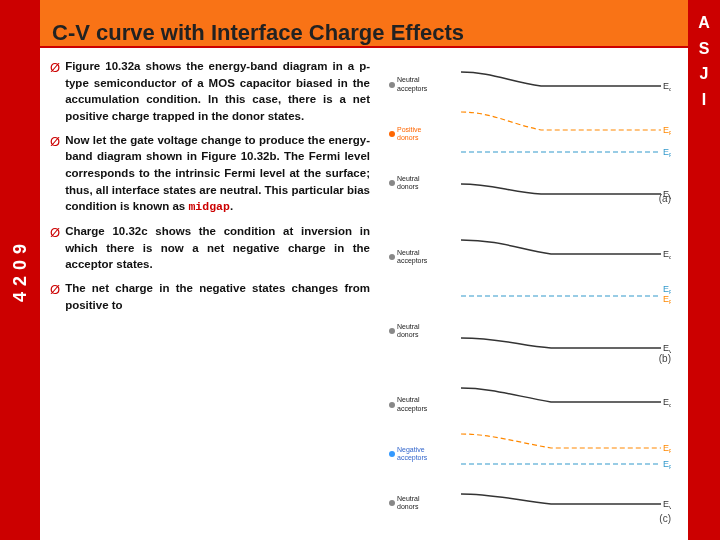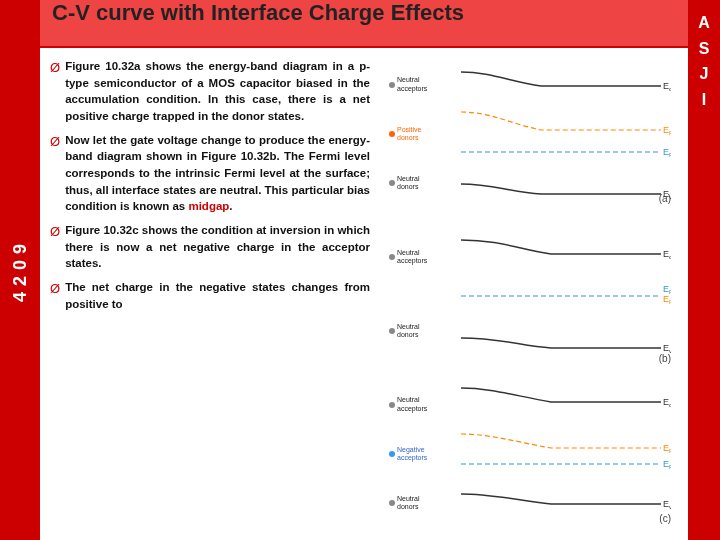--- a/index.html
+++ b/index.html
@@ -56,23 +56,23 @@
       text-align: center;
     }
 
     
     .header-bar {
       position: absolute;
       left: 40px;
       top: 0;
       width: 648px;
       height: 48px;
-      background: #ef4444;
-      display: flex;
-      align-items: flex-start;
+      background: #f97316;
+      display: flex;
+      align-items: flex-end;
       padding-left: 12px;
       border-bottom: 2px solid #cc0000;
     }
     .header-title {
       font-size: 22px;
       font-weight: bold;
       color: #222;
     }
 
     
@@ -110,20 +110,21 @@
     }
     .bullet-text {
       text-align: justify;
     }
     .bold-text {
       font-weight: bold;
     }
     .midgap {
       color: #cc0000;
       font-weight: bold;
+      font-family: Liberation Mono, monospace;
     }
 
     
     .diagram-column {
       width: 308px;
       padding: 6px 4px;
       display: flex;
       flex-direction: column;
       justify-content: space-around;
       align-items: center;
@@ -218,21 +219,21 @@
     <div class="bullet-item">
       <span class="bullet-arrow">Ø</span>
       <span class="bullet-text bold-text">
         Now let the gate voltage change to produce the energy-band diagram shown in Figure 10.32b. The Fermi level corresponds to the intrinsic Fermi level at the surface; thus, all interface states are neutral. <span class="bold-text">This particular bias condition is known as <span class="midgap">midgap</span>.</span>
       </span>
     </div>
 
     <div class="bullet-item">
       <span class="bullet-arrow">Ø</span>
       <span class="bullet-text bold-text">
-        Figure 10.32c shows the condition at inversion in which there is now a net negative charge in the acceptor states.
+        Charge 10.32c shows the condition at inversion in which there is now a net negative charge in the acceptor states.
       </span>
     </div>
 
     <div class="bullet-item">
       <span class="bullet-arrow">Ø</span>
       <span class="bullet-text bold-text">
         The net charge in the negative states changes from positive to
       </span>
     </div>
 

